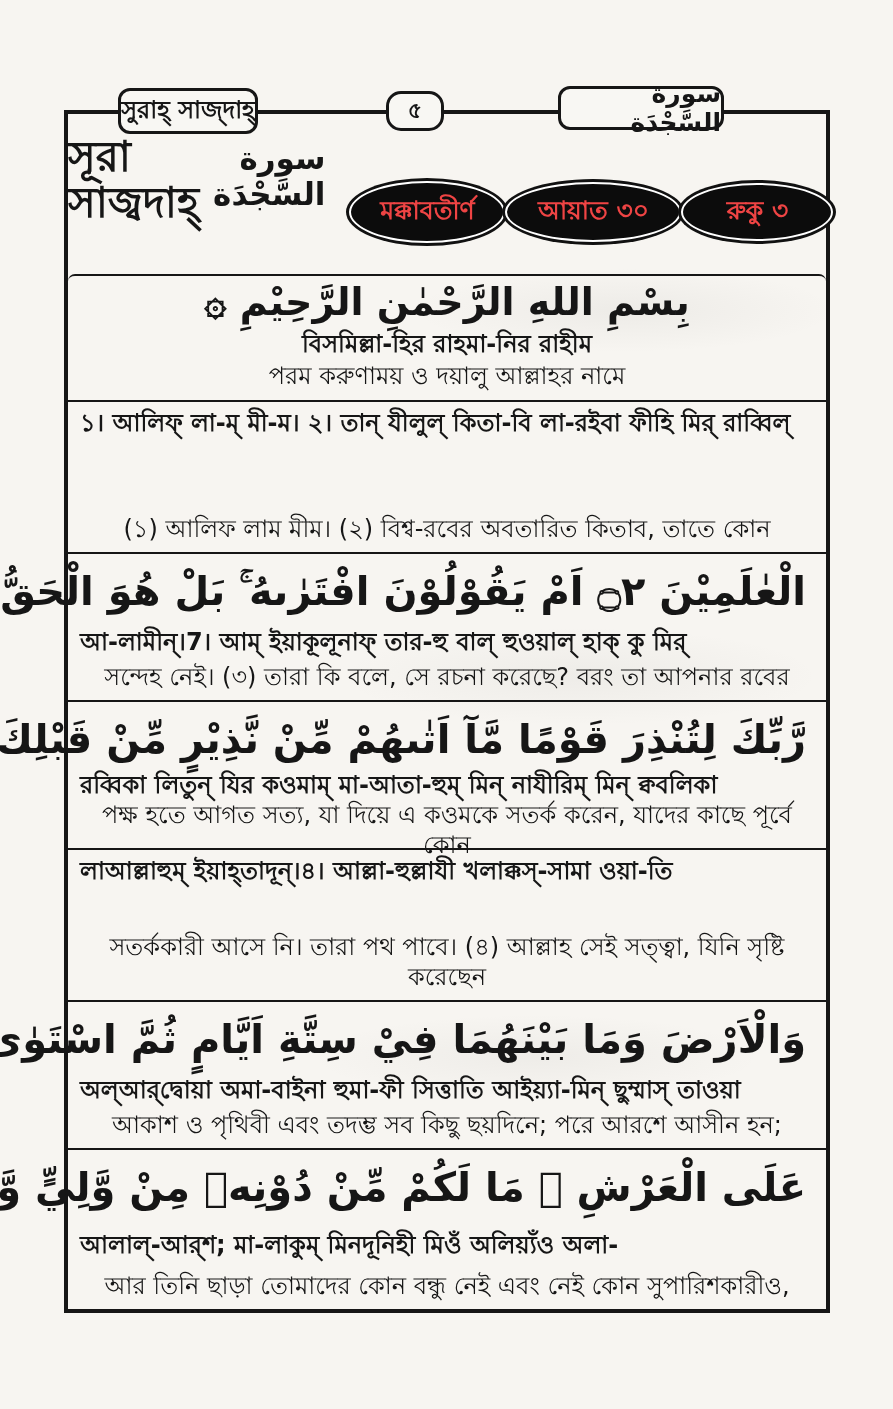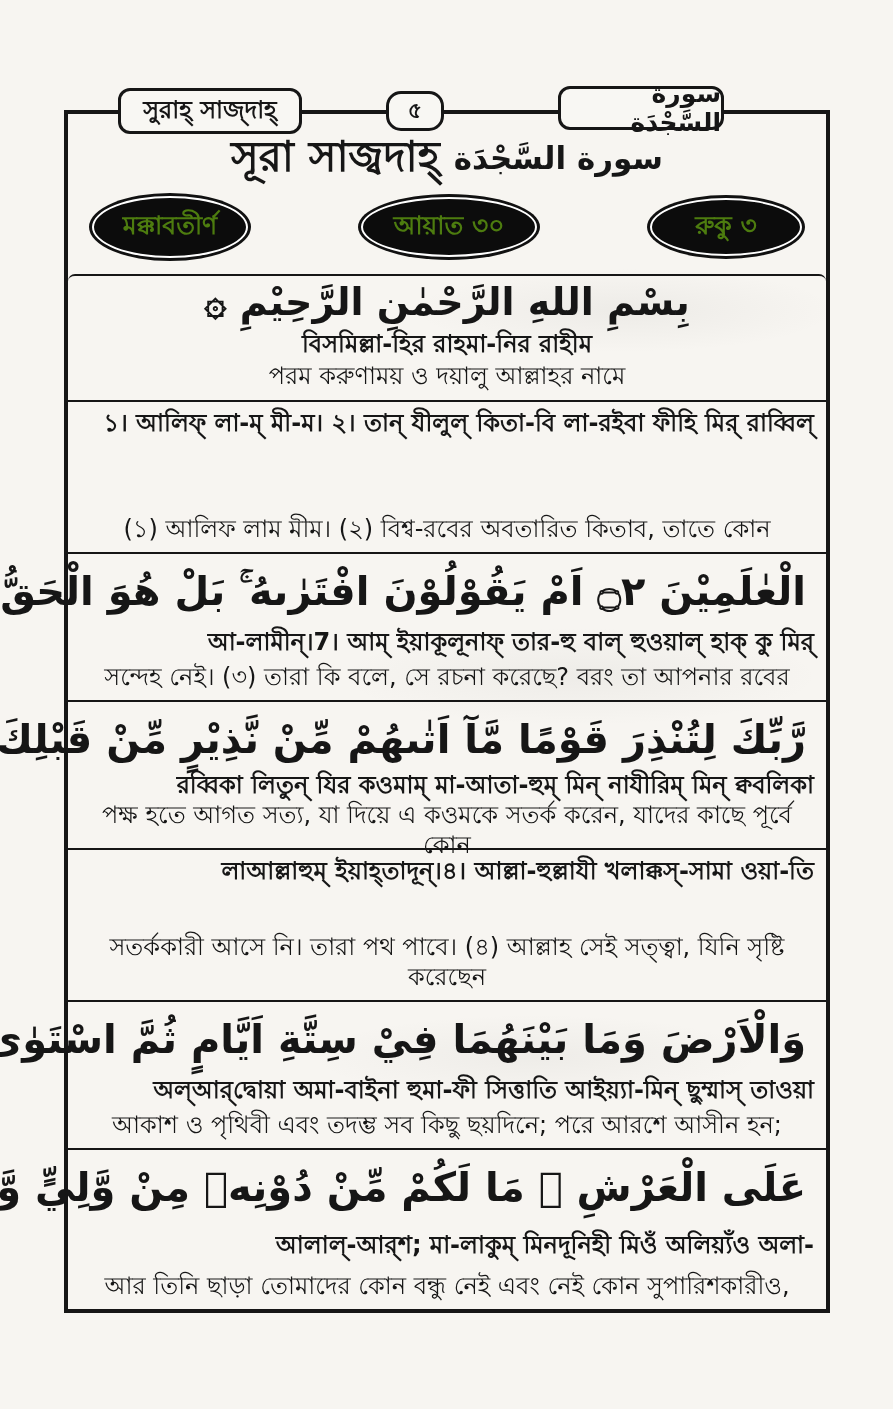--- a/index.html
+++ b/index.html
@@ -36,41 +36,41 @@
   
   .tab{
     position:absolute;z-index:3;
     background:#f8f7f3;
     border:3px solid #161616;
     border-radius:12px;
     box-sizing:border-box;
     display:flex;align-items:center;justify-content:center;
     font-weight:bold;
   }
-  .tab-left{left:118px;top:88px;width:184px;height:46px;font-size:24px;}
+  .tab-left{left:118px;top:88px;width:140px;height:46px;font-size:24px;}
   .tab-num{left:386px;top:91px;width:58px;height:40px;font-size:22px;border-radius:15px;}
   .tab-right{left:558px;top:86px;width:166px;height:44px;font-size:25px;direction:rtl;}
 
   .head-section{
     height:160px;flex:none;
-    display:flex;flex-direction:column;
+    display:flex;flex-direction:row;
     box-sizing:border-box;
     padding-top:20px;
   }
   .title-row{
     display:flex;align-items:baseline;justify-content:center;gap:14px;
   }
   .title-bn{font-size:42px;font-weight:bold;line-height:1.1;}
   .title-ar{font-size:31px;font-weight:bold;direction:rtl;position:relative;top:-2px;}
   .badges-row{
     display:flex;justify-content:space-between;align-items:center;
     padding:0 24px;margin-top:16px;
   }
   .badge{
-    background:#0c0c0c;color:#4d7c0f;
+    background:#0c0c0c;color:#ef4444;
     border:2px solid #ffffff;
     box-shadow:0 0 0 3px #111111;
     border-radius:50%;
     display:flex;align-items:center;justify-content:center;
     font-weight:bold;font-size:25px;
     box-sizing:border-box;
   }
   .badge-1{width:156px;height:62px;}
   .badge-2{width:176px;height:60px;}
   .badge-3{width:152px;height:58px;}
@@ -93,21 +93,21 @@
 
   .v-arabic{
     font-size:40px;font-weight:bold;
     direction:rtl;
     text-align:justify;text-align-last:justify;
     line-height:1.55;
     padding:0 8px;
     white-space:nowrap;
   }
   .v-translit{
-    font-size:24px;font-weight:bold;text-align:right;line-height:1.25;
+    font-size:24px;font-weight:bold;text-align:left;line-height:1.25;
   }
   .v-trans{
     font-size:24px;text-align:center;line-height:1.25;
   }
 </style>
 </head>
 <body>
 
 <div class="page">
 

